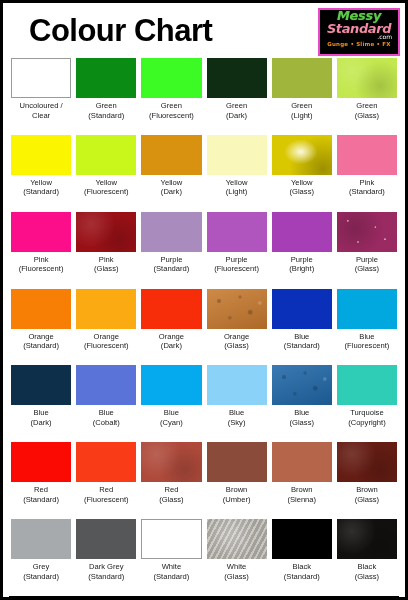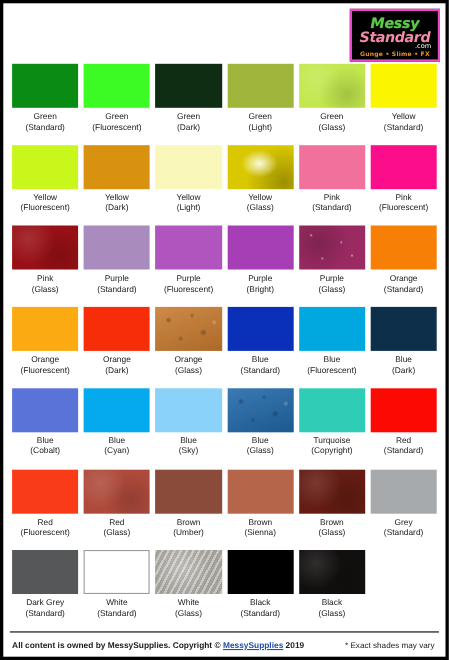--- a/index.html
+++ b/index.html
@@ -46,21 +46,21 @@
     right: 5px;
     top: 5px;
     width: 82px;
     height: 48px;
     background: #000000;
     border: 2px solid #e946c8;
     box-sizing: border-box;
     display: flex;
     flex-direction: column;
     align-items: center;
-    justify-content: flex-end;
+    justify-content: flex-start;
     overflow: hidden;
   }
   .logo-messy {
     font-family: "DejaVu Sans", sans-serif;
     font-weight: bold;
     font-style: italic;
     font-size: 13px;
     line-height: 12px;
     color: #5ec94a;
     text-shadow: 0 0 1px #2c7a22;
@@ -163,30 +163,36 @@
     color: #1a1a1a;
     white-space: nowrap;
   }
 </style>
 </head>
 <body>
 
 <div id="chart-page">
 
   <div id="header">
+    <div id="page-title">Colour Chart</div>
     <div id="logo">
       <div class="logo-messy">Messy</div>
       <div class="logo-supplies">Standard</div>
       <div class="logo-dotcom">.com</div>
       <div class="logo-tagline">Gunge • Slime • FX</div>
     </div>
   </div>
 
   <div id="swatch-grid">
       <div class="swatch-cell">
+        <div class="swatch-chip outlined" style="background: rgb(255, 255, 255);"></div>
+        <div class="swatch-label">Uncoloured /
+Clear</div>
+      </div>
+      <div class="swatch-cell">
         <div class="swatch-chip" style="background: rgb(10, 140, 20);"></div>
         <div class="swatch-label">Green
 (Standard)</div>
       </div>
       <div class="swatch-cell">
         <div class="swatch-chip" style="background: rgb(60, 250, 35);"></div>
         <div class="swatch-label">Green
 (Fluorescent)</div>
       </div>
       <div class="swatch-cell">
@@ -381,20 +387,14 @@
       </div>
       <div class="swatch-cell">
         <div class="swatch-chip" style="background: radial-gradient(circle at 25% 30%, rgba(255, 255, 255, 0.13), rgba(255, 255, 255, 0) 45%), radial-gradient(circle at 72% 70%, rgba(0, 0, 0, 0.16), rgba(0, 0, 0, 0) 50%) rgb(18, 15, 15);"></div>
         <div class="swatch-label">Black
 (Glass)</div>
       </div>
     </div>
 
   <div id="footer-divider"></div>
 
-  <div id="footer">
-    <div id="footer-copyright">
-      <span>All content is owned by MessySupplies. Copyright © </span><a id="footer-link">MessySupplies</a><span> 2019</span>
-    </div>
-    <div id="footer-note">* Exact shades may vary</div>
-  </div>
 
 </div>
 
 </body></html>

